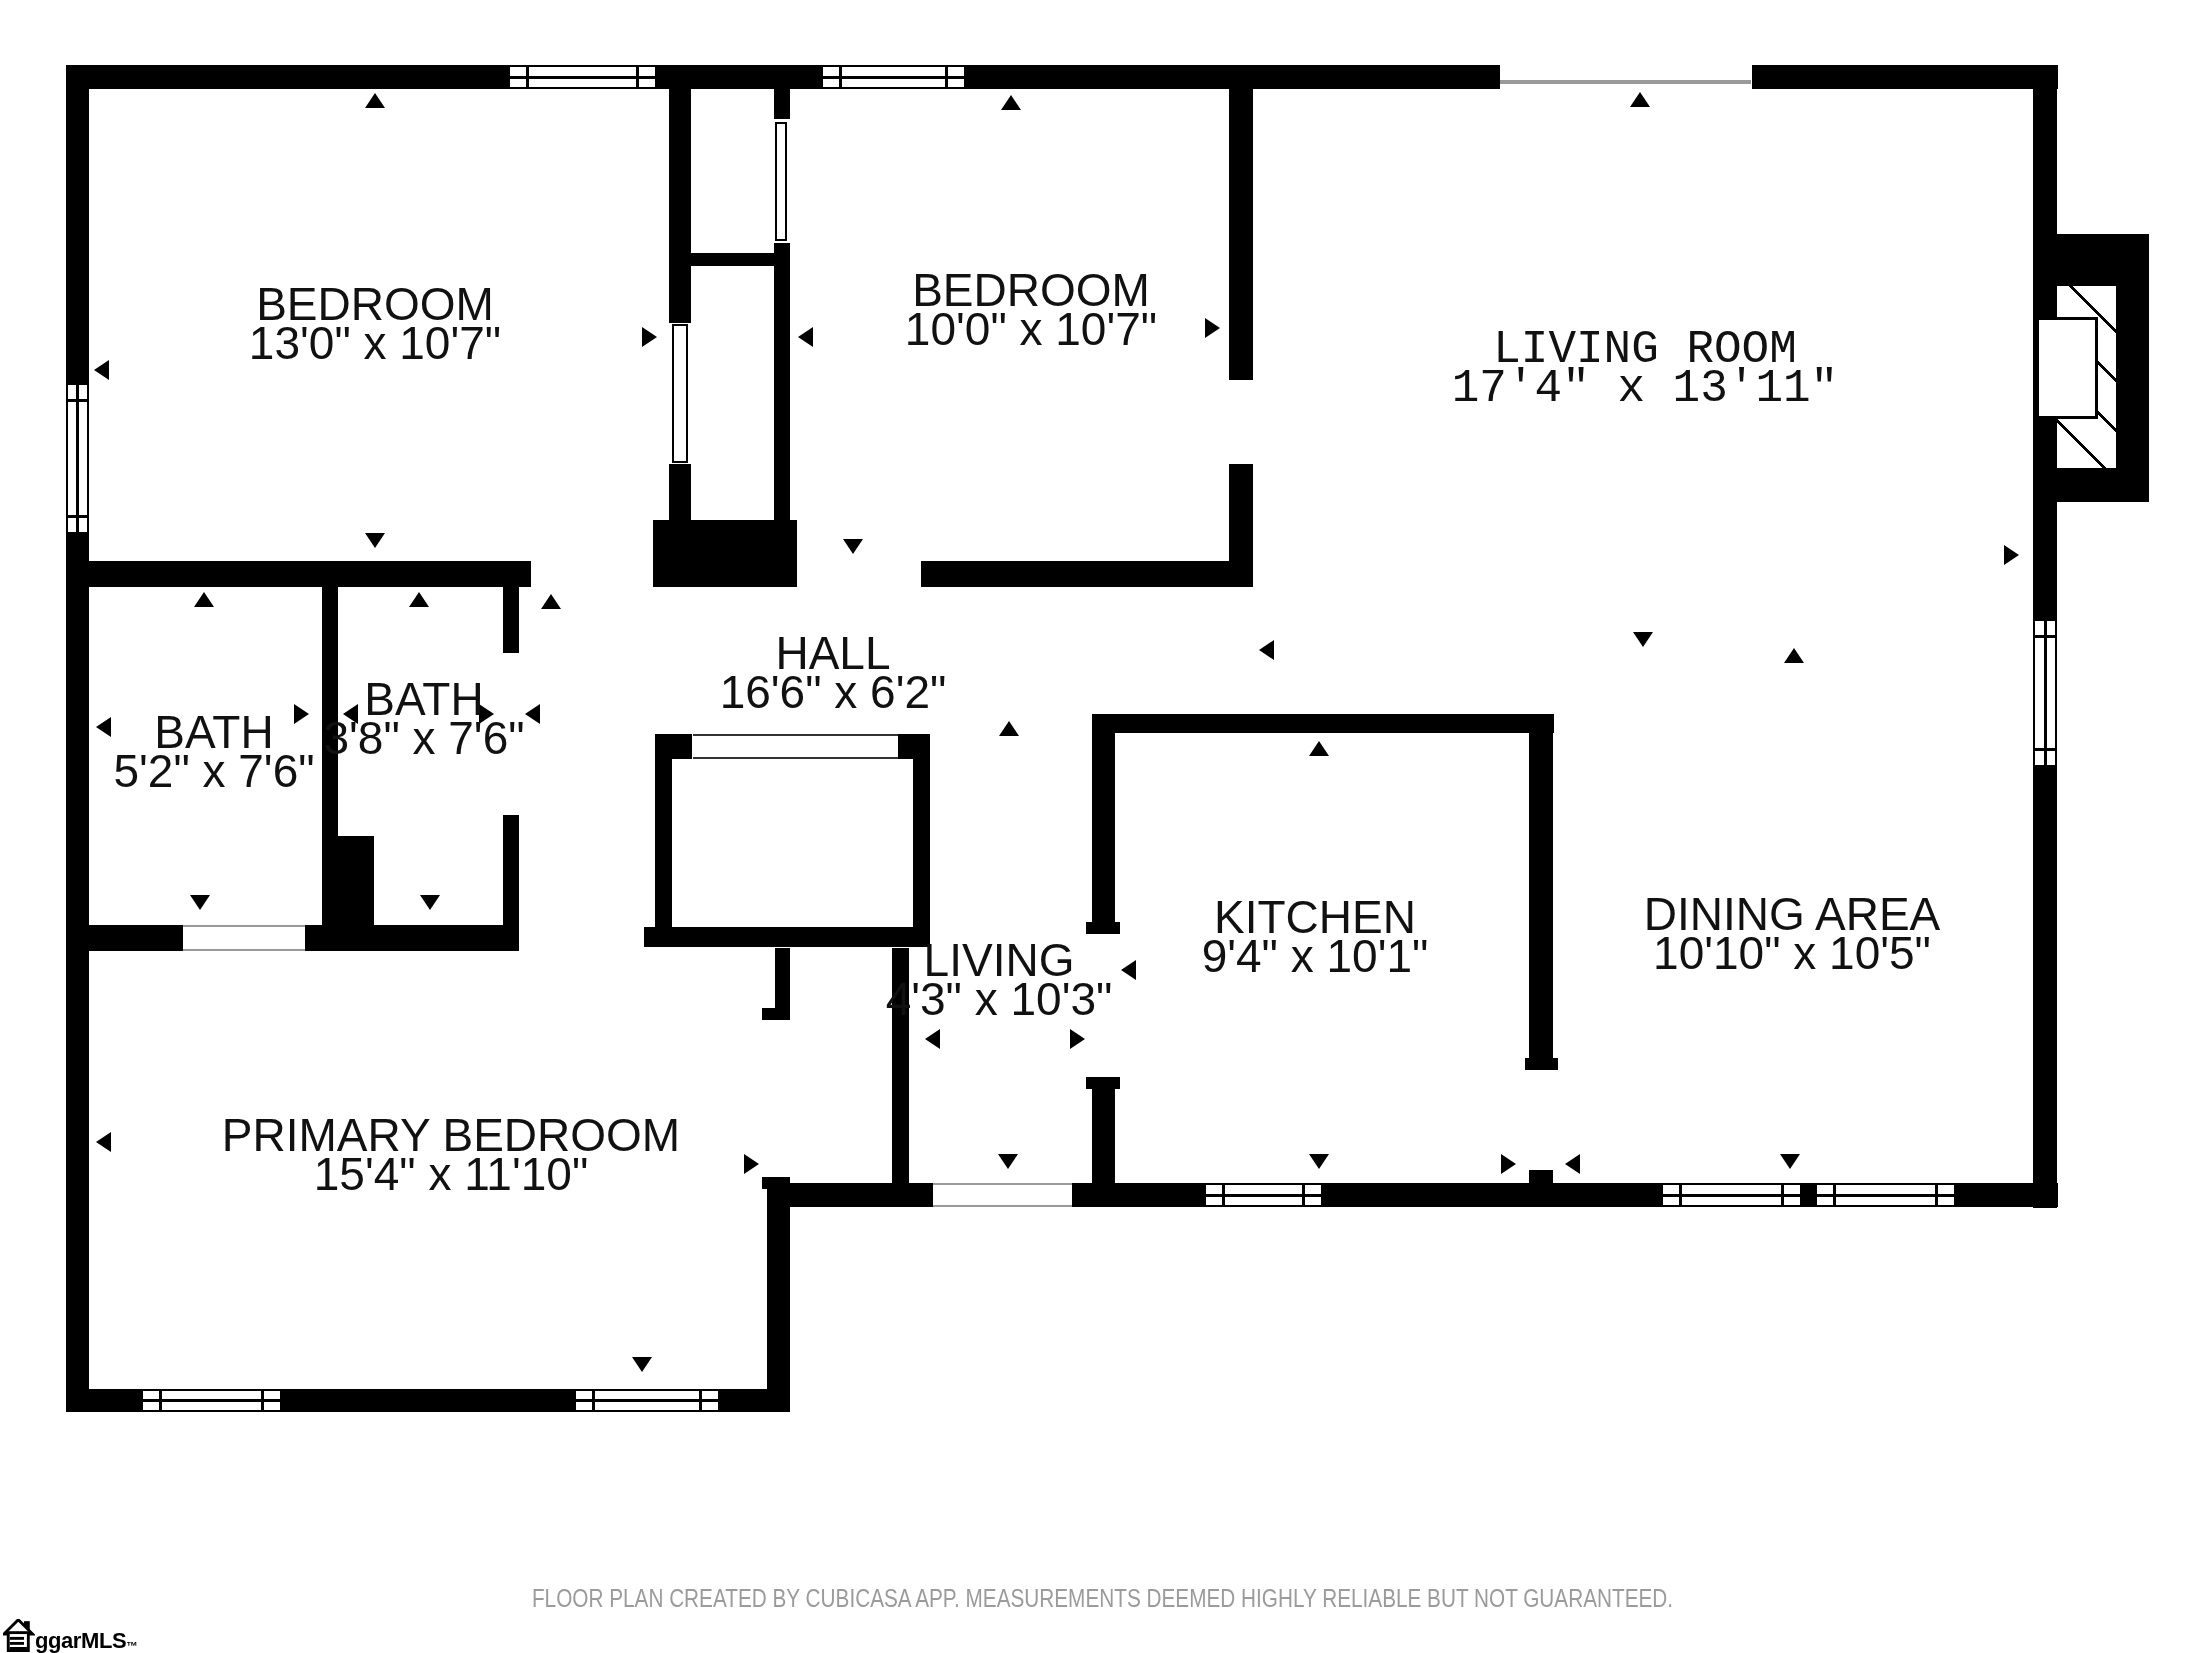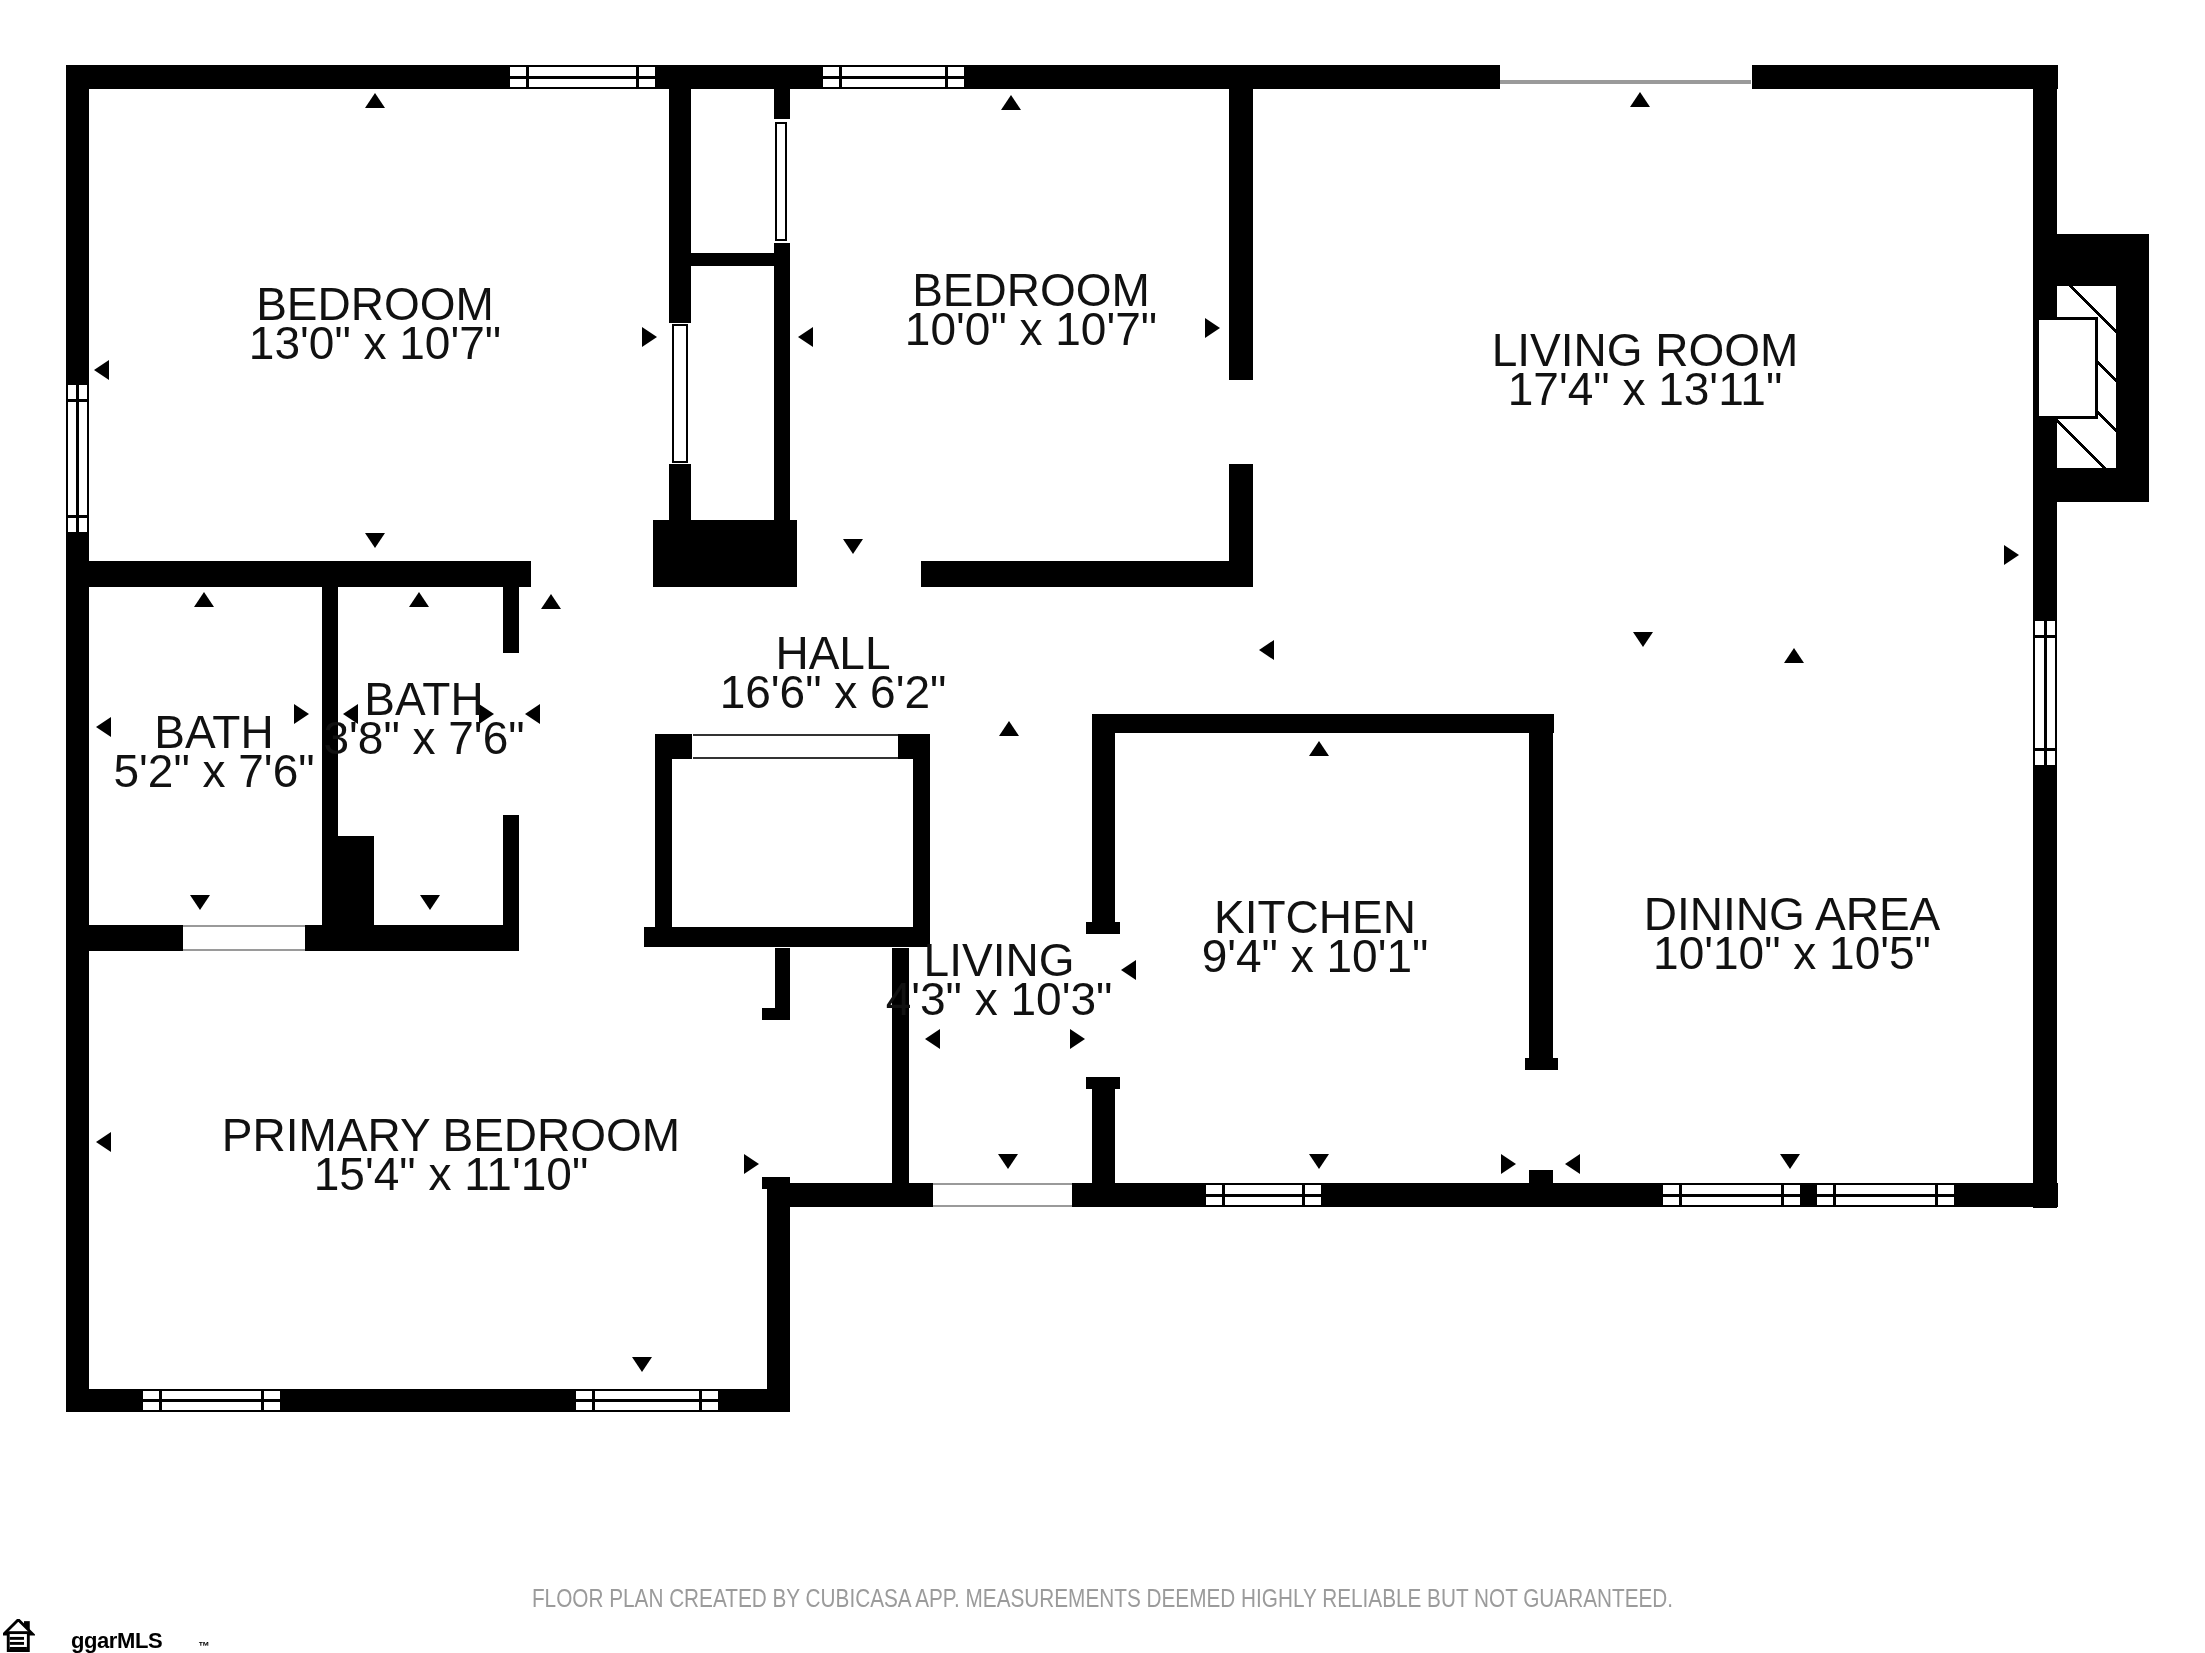--- a/index.html
+++ b/index.html
@@ -20,21 +20,21 @@
   .whitegap{position:absolute;background:#fff;}
   .hatch{position:absolute;background:repeating-linear-gradient(45deg,#fff 0 32px,#000 32px 35px);}
   .firebox{position:absolute;background:#fff;border:3.6px solid #000;box-sizing:border-box;}
   .room-label{position:absolute;transform:translateX(-50%);text-align:center;color:#111;font-size:46px;line-height:39px;white-space:nowrap;}
   .ar{position:absolute;width:0;height:0;border:solid transparent;}
   .au{border-width:0 10.8px 15px 10.8px;border-bottom-color:#000;}
   .ad{border-width:15px 10.8px 0 10.8px;border-top-color:#000;}
   .al{border-width:10.8px 15px 10.8px 0;border-right-color:#000;}
   .ar-r{border-width:10.8px 0 10.8px 15px;border-left-color:#000;}
   #disclaimer{position:absolute;left:0;top:1584px;width:2205px;text-align:center;color:#9b9b9b;font-size:25px;transform:scaleX(0.83);}
-  #logo{position:absolute;left:2.9px;top:1619px;display:flex;align-items:flex-end;gap:36px;}
+  #logo{position:absolute;left:2.9px;top:1619px;display:flex;align-items:flex-end;}
   #logo-text{font-size:22px;font-weight:bold;color:#000;letter-spacing:-0.4px;line-height:1;}
   #logo-tm{font-size:11.5px;font-weight:bold;color:#000;vertical-align:super;line-height:1;}
 </style>
 </head>
 <body>
 
 <div id="plan">
 
   <div class="wall" style="left:66px;top:65px;width:442px;height:24.4px;"></div>
   <div class="wall" style="left:657px;top:65px;width:164px;height:24.4px;"></div>
@@ -179,21 +179,21 @@
   <div class="ar ar-r" style="left:2004px;top:545px;"></div>
 
   <div class="room-label" style="left:375px;top:285px;">
     <div>BEDROOM</div>
     <div>13'0" x 10'7"</div>
   </div>
   <div class="room-label" style="left:1031px;top:271px;">
     <div>BEDROOM</div>
     <div>10'0" x 10'7"</div>
   </div>
-  <div class="room-label" style="left:1645px;top:331px;">
+  <div class="room-label" style="left:1645px;top:331px;font-family:Liberation Mono, monospace;">
     <div>LIVING ROOM</div>
     <div>17'4" x 13'11"</div>
   </div>
   <div class="room-label" style="left:833px;top:597px;margin-top:37px;">
     <div>HALL</div>
     <div>16'6" x 6'2"</div>
   </div>
   <div class="room-label" style="left:214px;top:713px;">
     <div>BATH</div>
     <div>5'2" x 7'6"</div>

